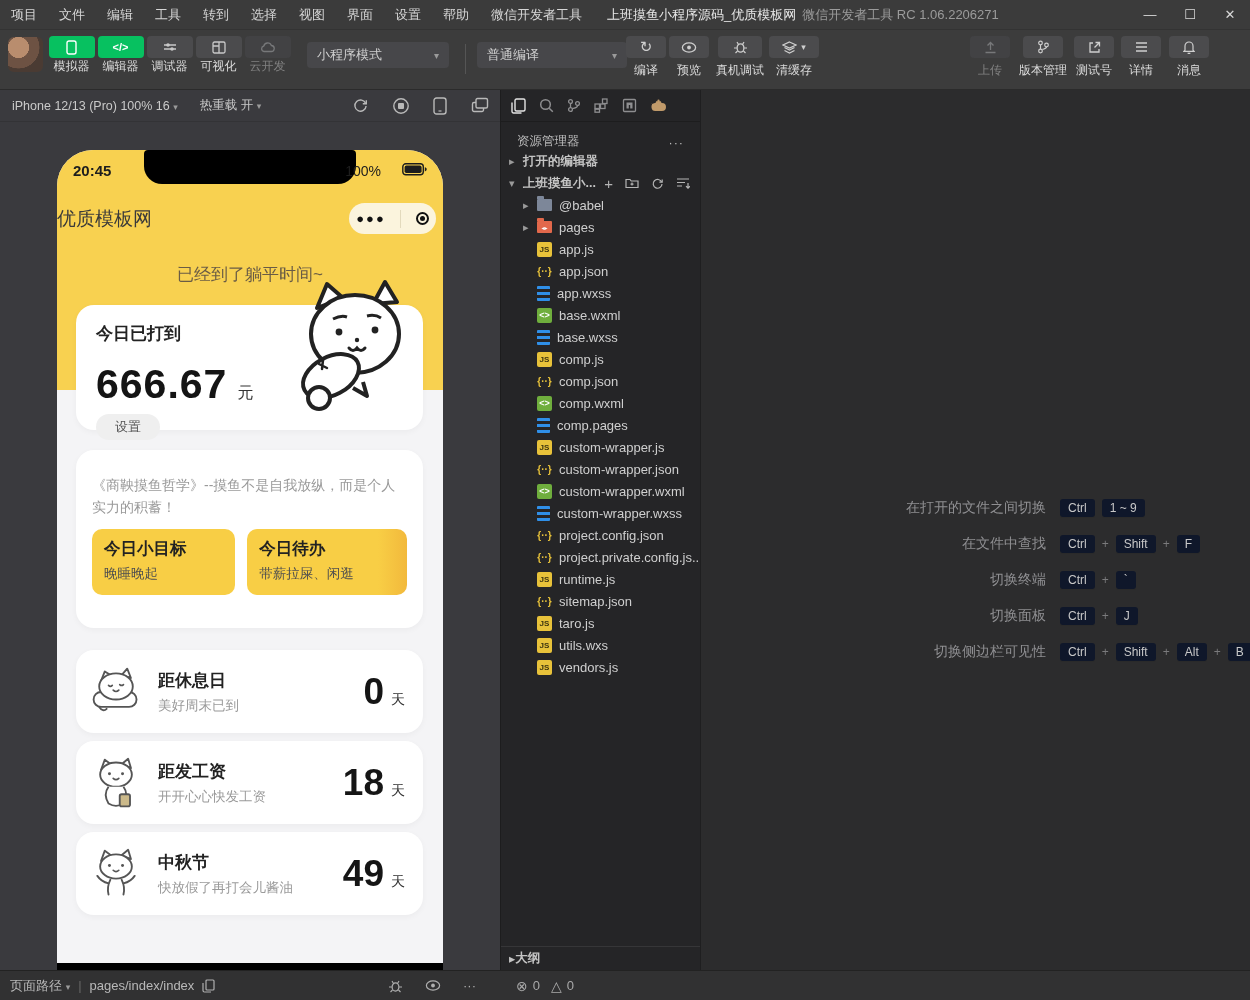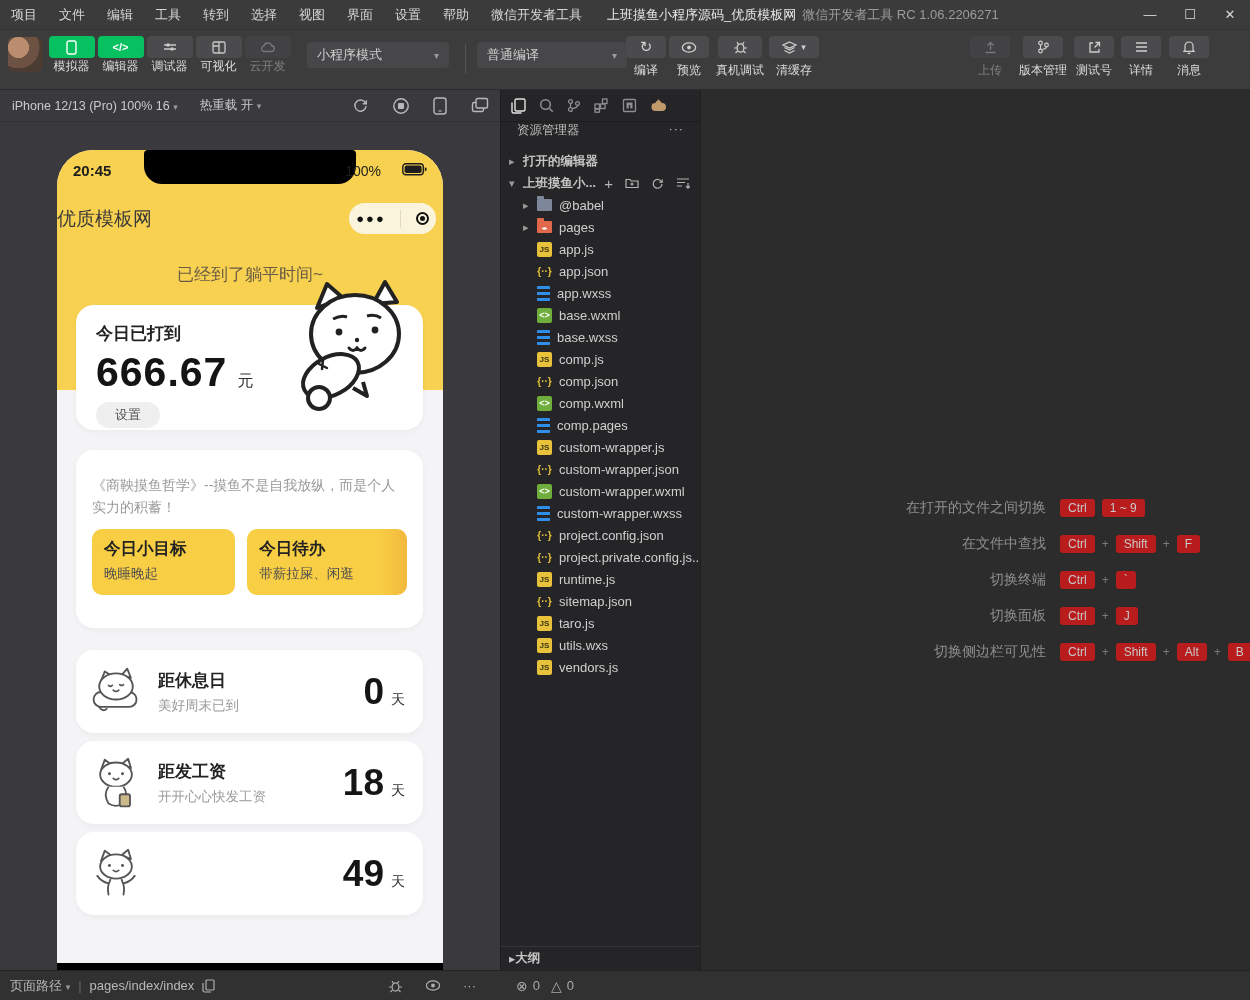--- a/index.html
+++ b/index.html
@@ -52,21 +52,21 @@
   .p-navtitle{position:absolute;top:56px;left:0;width:100%;text-align:left;font-size:19px;color:#3a3a3a}
   .capsule{position:absolute;top:53px;right:7px;width:87px;height:31px;background:#fbf4dd;border-radius:16px;display:flex;align-items:center;justify-content:space-around;color:#111}
   .cap-div{width:1px;height:18px;background:#e3dabd}
   .cap-dots{letter-spacing:2px;font-size:13px;font-weight:700}
   .cap-target{width:13px;height:13px;border:2px solid #111;border-radius:50%;display:flex;align-items:center;justify-content:center}
   .cap-target::after{content:"";width:5px;height:5px;border-radius:50%;background:#111}
   .p-slogan{position:absolute;top:113px;left:0;width:100%;text-align:center;font-size:17px;color:#6a5c45}
   .pcard{position:absolute;left:19px;width:347px;background:#fff;border-radius:18px;box-shadow:0 2px 6px rgba(0,0,0,.04)}
   .money{top:155px;height:125px;padding:17px 20px}
   .money-label{font-size:17px;font-weight:700;color:#222}
-  .money-row{display:flex;align-items:baseline;margin-top:4px}
+  .money-row{display:flex;align-items:baseline;margin-top:16px}
   .money-amt{font-size:41px;font-weight:800;color:#141414;letter-spacing:1px}
   .money-unit{font-size:16px;color:#333;margin-left:10px}
   .money-btn{display:inline-block;margin-top:6px;padding:4px 19px;background:#efefef;border-radius:15px;font-size:13px;color:#555}
   .bigcat{position:absolute;left:218px;top:126px;width:140px;height:146px;z-index:5}
   .slack{top:300px;height:178px;padding:16px 16px}
   .slack-title{font-size:19px;font-weight:800;color:#161616}
   .slack-desc{font-size:14px;color:#9a9a9a;line-height:1.55;margin-top:9px}
   .goal-row{display:flex;gap:12px;margin-top:11px}
   .goal{border-radius:10px;background:#f8ce45;padding:9px 12px;height:66px}
   .goal:nth-child(1){flex:1}
@@ -80,21 +80,21 @@
   .cd-desc{font-size:13.5px;color:#9a9a9a;margin-top:5px}
   .cd-right{margin-left:auto;display:flex;align-items:baseline}
   .cd-days{font-size:37px;font-weight:800;color:#151515}
   .cd-unit{font-size:14px;color:#333;margin-left:7px}
   .phone-bottom{position:absolute;left:57px;top:873px;width:386px;height:7px;background:#000}
 
   
   .explorer{position:absolute;top:90px;left:500px;width:200px;height:880px;background:#252527;border-left:1px solid #1d1d1e;display:flex;flex-direction:column}
   .actbar{height:32px;display:flex;align-items:center;gap:13px;padding:0 10px;border-bottom:1px solid #1d1d1e;color:#8e8e90}
   .actbar .on{color:#e4e4e4}
-  .exp-head{height:28px;display:flex;align-items:flex-start;padding:0 16px;font-size:12.5px;color:#bdbdbd}
+  .exp-head{height:28px;display:flex;align-items:flex-end;padding:0 16px;font-size:12.5px;color:#bdbdbd}
   .exp-head .more{margin-left:auto;letter-spacing:1px;color:#bdbdbd}
   .tree{flex:1;overflow:hidden;font-size:13px;color:#cfcfcf}
   .tree-row{height:22px;display:flex;align-items:center;padding-left:8px;white-space:nowrap}
   .tree-row .chev{width:14px;color:#9a9a9a;font-size:11px;flex:none}
   .sec-row{height:22px;display:flex;align-items:center;padding-left:8px;font-size:12.5px;color:#c4c4c4;font-weight:700}
   .sec-row .chev{width:14px;color:#9a9a9a;font-size:11px}
   .sec-tools{margin-left:auto;display:flex;gap:12px;padding-right:10px;color:#b5b5b5;font-weight:400}
   .fic{width:15px;height:15px;flex:none;margin-right:7px;display:flex;align-items:center;justify-content:center;font-size:8px;font-weight:700;border-radius:2px}
   .fic.js{background:#e8c23a;color:#3b3410}
   .fic.json{color:#e8c23a;font-size:10px;font-weight:700}
@@ -106,21 +106,21 @@
   .fic.folder-pages::before{content:"";position:absolute;top:-3px;left:0;width:7px;height:3px;background:#e2684b;border-radius:1px 1px 0 0}
   .fic.folder-pages::after{content:"◂▸";font-size:6px;color:#fff}
   .outline-row{height:24px;display:flex;align-items:center;padding-left:8px;border-top:1px solid #363638;font-size:12.5px;color:#c4c4c4;font-weight:700}
 
   
   .editor{position:absolute;top:90px;left:700px;width:550px;height:880px;background:#2c2c2d;border-left:1px solid #1f1f20}
   .shortcuts{position:absolute;left:100px;top:400px;width:420px}
   .shortcut-row{display:flex;align-items:center;height:36px}
   .sc-label{width:245px;text-align:right;color:#8f8f92;font-size:14px;flex:none}
   .sc-keys{display:flex;align-items:center;margin-left:14px;gap:7px}
-  .kbd{background:#b91c1c;border-radius:3px;padding:2px 8px;font-size:12px;color:#c8c8c8;box-shadow:0 1px 0 #2a2a2a}
+  .kbd{background:#0f172a;border-radius:3px;padding:2px 8px;font-size:12px;color:#c8c8c8;box-shadow:0 1px 0 #2a2a2a}
   .plus{color:#7a7a7c;font-size:12px}
 
   
   .statusbar{position:absolute;top:970px;left:0;width:1250px;height:30px;background:#313132;border-top:1px solid #222;display:flex;align-items:center;font-size:13px;color:#b9b9b9}
   .sb-left{width:500px;display:flex;align-items:center;padding:0 10px;height:100%}
   .sb-sep{color:#666;margin:0 8px}
   .sb-icons{margin-left:auto;display:flex;gap:22px;color:#b0b0b0;padding-right:14px}
   .sb-problems{display:flex;align-items:center;gap:5px;color:#a9a9a9;padding-left:16px}
   svg{display:block}
 </style>
@@ -441,20 +441,24 @@
       <svg class="cd-icon" viewBox="0 0 60 60">
         <path d="M14 16 18 5 26 11Z" fill="#fff" stroke="#555" stroke-width="2" stroke-linejoin="round"></path>
         <path d="M36 10 43 4 46 14Z" fill="#fff" stroke="#555" stroke-width="2" stroke-linejoin="round"></path>
         <ellipse cx="30" cy="22" rx="17" ry="13" fill="#fff" stroke="#555" stroke-width="2"></ellipse>
         <circle cx="23" cy="21" r="1.6" fill="#555"></circle>
           <circle cx="37" cy="21" r="1.6" fill="#555"></circle>
         <path d="M27 26q3 3 6 0" fill="none" stroke="#555" stroke-width="1.8" stroke-linecap="round"></path>
         <path d="M24 36q-4 8-2 16M36 36q4 8 2 16" fill="none" stroke="#555" stroke-width="2" stroke-linecap="round"></path>
         <path d="M22 40q-8-2-12-8M38 40q8-2 12-8" fill="none" stroke="#555" stroke-width="2" stroke-linecap="round"></path>
       </svg>
+      <div class="cd-text">
+        <div class="cd-title">中秋节</div>
+        <div class="cd-desc">快放假了再打会儿酱油</div>
+      </div>
       <div class="cd-right">
         <span class="cd-days">49</span>
         <span class="cd-unit">天</span>
       </div>
     </div>
   </div>
   <div class="phone-bottom"></div>
 </div>
 
 <div class="explorer">

